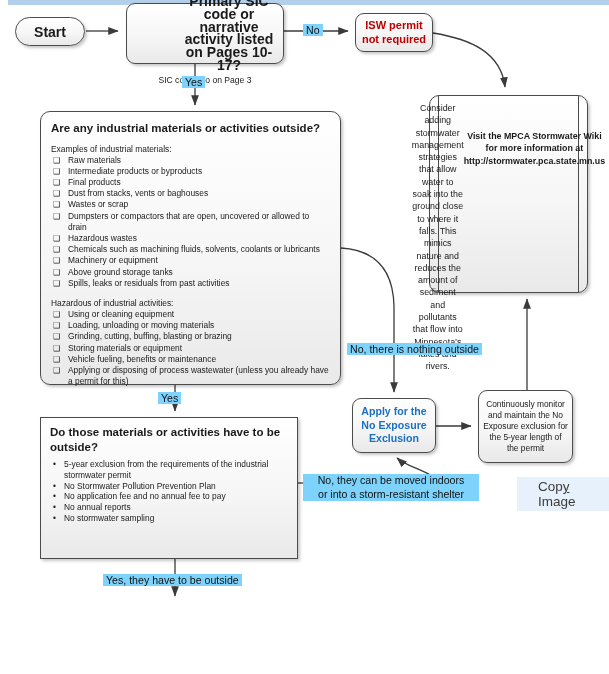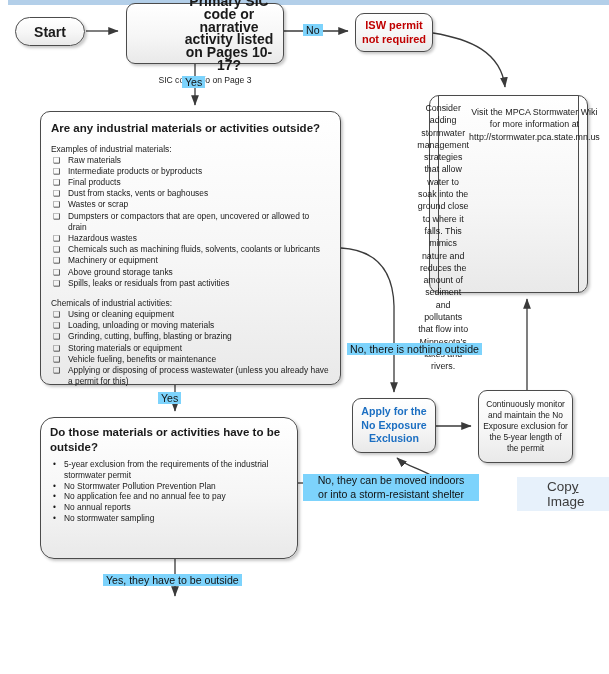--- a/index.html
+++ b/index.html
@@ -47,49 +47,49 @@
   .chk-text { flex:1; }
 
   .consider-box { left:429px; top:95px; width:159px; height:198px; border-radius:10px; }
   .consider-inner {
     position:absolute; left:8px; right:8px; top:0; bottom:0;
     border-left:1.3px solid #4b4b4b; border-right:1.3px solid #4b4b4b;
     display:flex; flex-direction:row; justify-content:center;
     padding:6px 7px; text-align:center;
   }
   .consider-inner p { font-size:8.9px; line-height:12.3px; }
-  .consider-inner p + p { margin-top:4px; }
+  .consider-inner p + p { margin-top:28px;font-weight:bold; }
 
   .apply-ne-box { left:352px; top:398px; width:84px; height:55px; padding:2px; }
   .blue-bold { color:#1c6fc2; font-weight:bold; font-size:10.6px; line-height:13.5px; }
 
   .monitor-box { left:478px; top:390px; width:95px; height:73px; padding:3px 4px; }
   .monitor-text { font-size:8.4px; line-height:11px; }
 
-  .do-box { left:40px; top:417px; width:258px; height:142px; padding:7px 9px 5px 9px; border-radius:14px; }
+  .do-box { left:40px; top:417px; width:258px; height:142px; padding:7px 9px 5px 9px; border-radius:0; }
   .do-title { font-weight:bold; font-size:11.5px; line-height:14.5px; margin-bottom:5px; }
   .do-intro { font-size:8.4px; line-height:10.8px; margin-bottom:2px; }
   .dot-row { display:flex; font-size:8.4px; line-height:10.8px; }
   .dot-glyph { width:14px; flex:0 0 14px; text-align:left; padding-left:3px; }
   .dot-text { flex:1; }
 
   .bottom-box { left:105px; top:602px; width:141px; height:65px; padding:4px; }
   .bottom-text { color:#1c6fc2; font-weight:bold; font-size:11px; line-height:14px; }
 
   .edge-label {
     position:absolute; background:#7dd3fc; font-size:10.6px; color:#111;
     padding:0 3px; white-space:nowrap;
   }
   .edge-label.two-line { text-align:center; white-space:normal; line-height:13.5px; }
 
   .copy-menu {
     position:absolute; left:517px; top:477px; width:92px; height:34px;
     background:#e7f1fb;
     display:flex; align-items:center;
-    padding-left:30px;
+    padding-left:21px;
     font-size:13.5px; color:#3c3c3c;
   }
   .copy-menu .accel { text-decoration:underline; }
 </style>
 </head>
 <body>
 
 <div id="stage">
 
   <div class="topbar"></div>
@@ -181,21 +181,21 @@
         <div class="chk-row">
           <span class="chk-glyph">❑</span>
           <span class="chk-text">Above ground storage tanks</span>
         </div>
 
         <div class="chk-row">
           <span class="chk-glyph">❑</span>
           <span class="chk-text">Spills, leaks or residuals from past activities</span>
         </div>
       </div>
-    <div class="list-intro">Chemicals of industrial activities:</div>
+    <div class="list-intro">Hazardous of industrial activities:</div>
     <div>
 
         <div class="chk-row">
           <span class="chk-glyph">❑</span>
           <span class="chk-text">Using or cleaning equipment</span>
         </div>
 
         <div class="chk-row">
           <span class="chk-glyph">❑</span>
           <span class="chk-text">Loading, unloading or moving materials</span>

